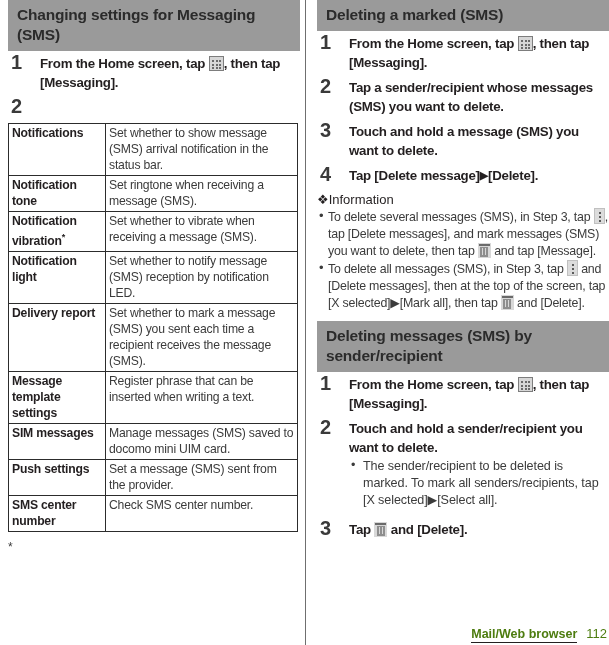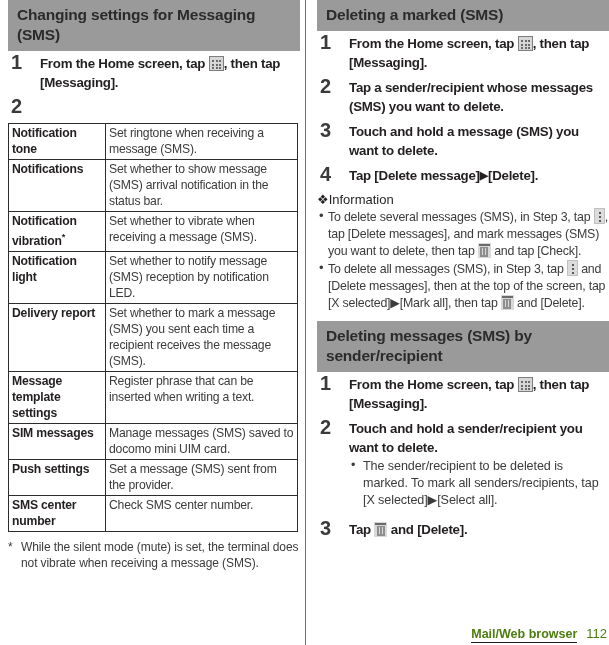--- a/index.html
+++ b/index.html
@@ -221,28 +221,28 @@
       <span class="txt"><span>From the Home screen, tap </span><span class="ic ic-apps"><i style="left:2.5px;top:3px"></i><i style="left:6px;top:3px"></i><i style="left:9.5px;top:3px"></i><i style="left:2.5px;top:6.5px"></i><i style="left:6px;top:6.5px"></i><i style="left:9.5px;top:6.5px"></i><i style="left:2.5px;top:10px"></i><i style="left:6px;top:10px"></i><i style="left:9.5px;top:10px"></i></span><span>, then tap [Messaging].</span></span>
     </div>
 
     <div class="step">
       <span class="num">2</span>
     </div>
 
     <table class="spec">
       <tbody>
         <tr>
+          <td class="k">Notifications</td>
+          <td class="v">Set whether to show message (SMS) arrival notification in the status bar.</td>
+        </tr>
+        <tr>
           <td class="k">Notification tone</td>
           <td class="v">Set ringtone when receiving a message (SMS).</td>
         </tr>
         <tr>
-          <td class="k">Notifications</td>
-          <td class="v">Set whether to show message (SMS) arrival notification in the status bar.</td>
-        </tr>
-        <tr>
           <td class="k"><span>Notification vibration</span><sup class="star">*</sup></td>
           <td class="v">Set whether to vibrate when receiving a message (SMS).</td>
         </tr>
         <tr>
           <td class="k">Notification light</td>
           <td class="v">Set whether to notify message (SMS) reception by notification LED.</td>
         </tr>
         <tr>
           <td class="k">Delivery report</td>
           <td class="v">Set whether to mark a message (SMS) you sent each time a recipient receives the message (SMS).</td>
@@ -261,21 +261,20 @@
         </tr>
         <tr>
           <td class="k">SMS center number</td>
           <td class="v">Check SMS center number.</td>
         </tr>
       </tbody>
     </table>
 
     <div class="footnote">
       <span class="mk">*</span>
-      <span>While the silent mode (mute) is set, the terminal does not vibrate when receiving a message (SMS).</span>
     </div>
 
   </div>
 
   <div class="col col-right">
 
     <div class="sec-head">Deleting a marked (SMS)</div>
 
     <div class="step">
       <span class="num">1</span>
@@ -297,21 +296,21 @@
       <span class="txt"><span>Tap [Delete message]</span><span class="arw">▶</span><span>[Delete].</span></span>
     </div>
 
     <div class="info-title"><span class="dia">❖</span><span>Information</span></div>
 
     <ul class="info">
       <li>
         <span class="bl">•</span><span>To delete several messages (SMS), in Step 3, tap </span><span class="ic ic-menu"><i style="top:3px"></i><i style="top:7px"></i><i style="top:11px"></i></span><span>, tap [Delete messages], and mark messages (SMS) you want to delete, then tap </span><span class="ic ic-trash"><span class="lid"></span><span class="body">
               <b style="left:2px"></b>
               <b style="left:5px"></b>
-            </span></span><span> and tap [Check].</span>
+            </span></span><span> and tap [Message].</span>
       </li>
       <li>
         <span class="bl">•</span><span>To delete all messages (SMS), in Step 3, tap </span><span class="ic ic-menu"><i style="top:3px"></i><i style="top:7px"></i><i style="top:11px"></i></span><span> and [Delete messages], then at the top of the screen, tap [X selected]▶[Mark all], then tap </span><span class="ic ic-trash"><span class="lid"></span><span class="body">
               <b style="left:2px"></b>
               <b style="left:5px"></b>
             </span></span><span> and [Delete].</span>
       </li>
     </ul>
 
     <div class="sec-head" style="margin-top:9px">Deleting messages (SMS) by sender/recipient</div>

